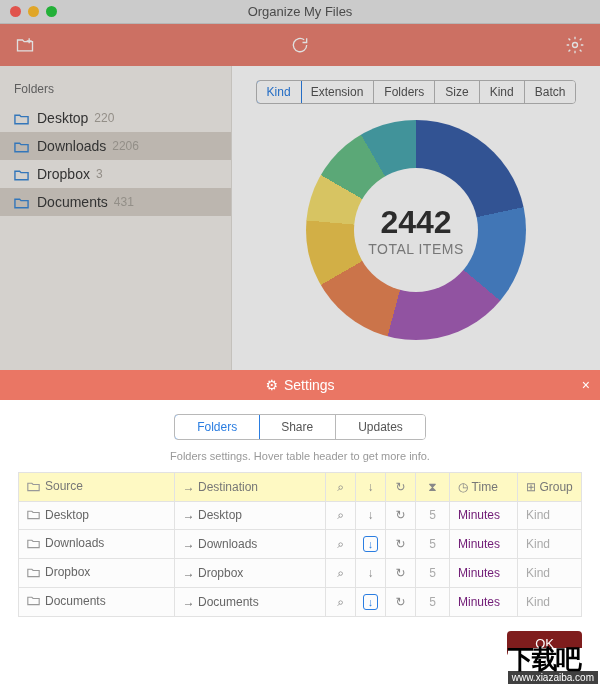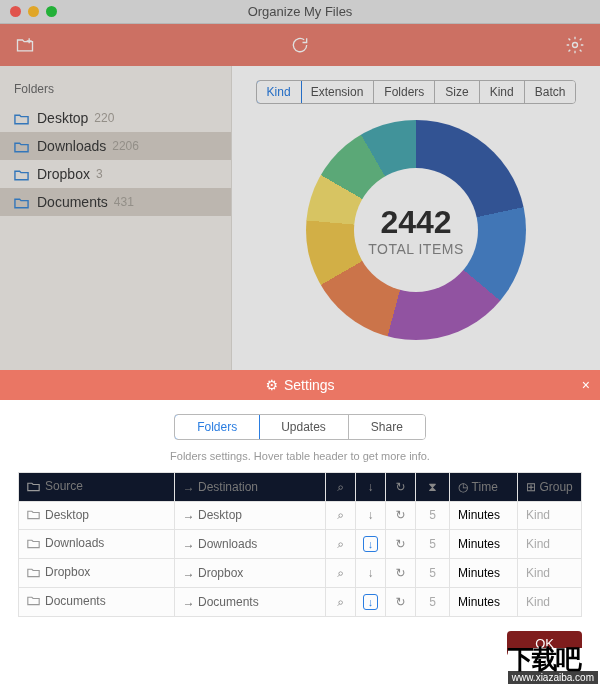--- a/index.html
+++ b/index.html
@@ -60,24 +60,24 @@
 .modal-hdr .gear { margin-right: 6px; }
 .modal-close { position: absolute; right: 10px; cursor: pointer; font-size: 14px; }
 .modal-tabs { display: flex; justify-content: center; padding: 14px 0 10px; }
 .modal-tabs .seg { font-size: 12px; }
 .modal-tabs .seg-item { padding: 5px 22px; }
 .modal-tabs .seg-item.active { color: #2a7de1; border-color: #2a7de1; border-radius: 4px 0 0 4px; }
 .hint { text-align: center; font-size: 11px; color: #999; padding-bottom: 10px; }
 
 .tbl { width: calc(100% - 36px); margin: 0 18px; border-collapse: collapse; font-size: 12px; color: #666; }
 .tbl th, .tbl td { border: 1px solid #e2e2e2; padding: 6px 8px; text-align: left; background: #fcfcfc; }
-.tbl th { font-weight: 400; color: #777; background: #0f172a; }
+.tbl th { font-weight: 400; color: #777; background: #fef9c3; }
 .tbl td.ic, .tbl th.ic { text-align: center; width: 30px; padding: 6px 4px; }
 .tbl td.num { text-align: center; width: 34px; color: #aaa; }
-.tbl td.unit { width: 68px; color: #000000; }
+.tbl td.unit { width: 68px; color: #701a75; }
 .tbl td.grp { width: 64px; color: #aaa; }
 .arrow-blue { color: #2a7de1; border: 1px solid #2a7de1; border-radius: 3px; padding: 1px 4px; display: inline-block; font-size: 11px; }
 .c-ic { color: #888; }
 .folder-mini { display: inline-flex; align-items: center; }
 .folder-mini svg { width: 13px; height: 11px; fill: none; stroke: #999; stroke-width: 1.4; margin-right: 5px; }
 
 .modal-ftr { display: flex; justify-content: flex-end; padding: 14px 18px; }
 .ok-btn { background: #7f1d1d; color: #fff; border: none; border-radius: 4px; padding: 5px 28px; font-size: 13px; cursor: pointer; }
 
 .watermark { position: absolute; right: 2px; bottom: 2px; z-index: 50; color: #000; }
@@ -172,22 +172,22 @@
 
 <div class="modal">
   <div class="modal-hdr">
     <span class="gear">⚙</span>
     <span>Settings</span>
     <span class="modal-close">×</span>
   </div>
   <div class="modal-tabs">
     <div class="seg">
       <div class="seg-item active">Folders</div>
+      <div class="seg-item">Share</div>
       <div class="seg-item">Updates</div>
-      <div class="seg-item">Share</div>
     </div>
   </div>
   <div class="hint">Folders settings. Hover table header to get more info.</div>
 
   <table class="tbl">
     <tbody>
         <tr>
       <th><span class="folder-mini">
               <svg viewBox="0 0 16 12">
                 <path d="M1 2h5l1.5 1.5H15V11H1z"></path>

